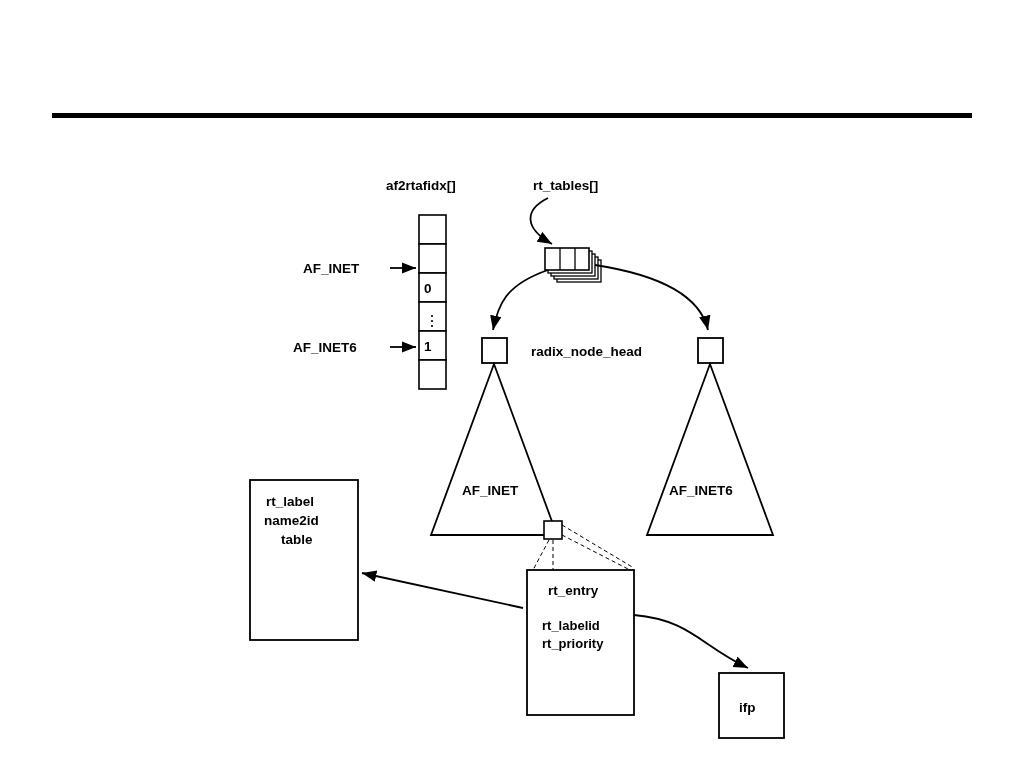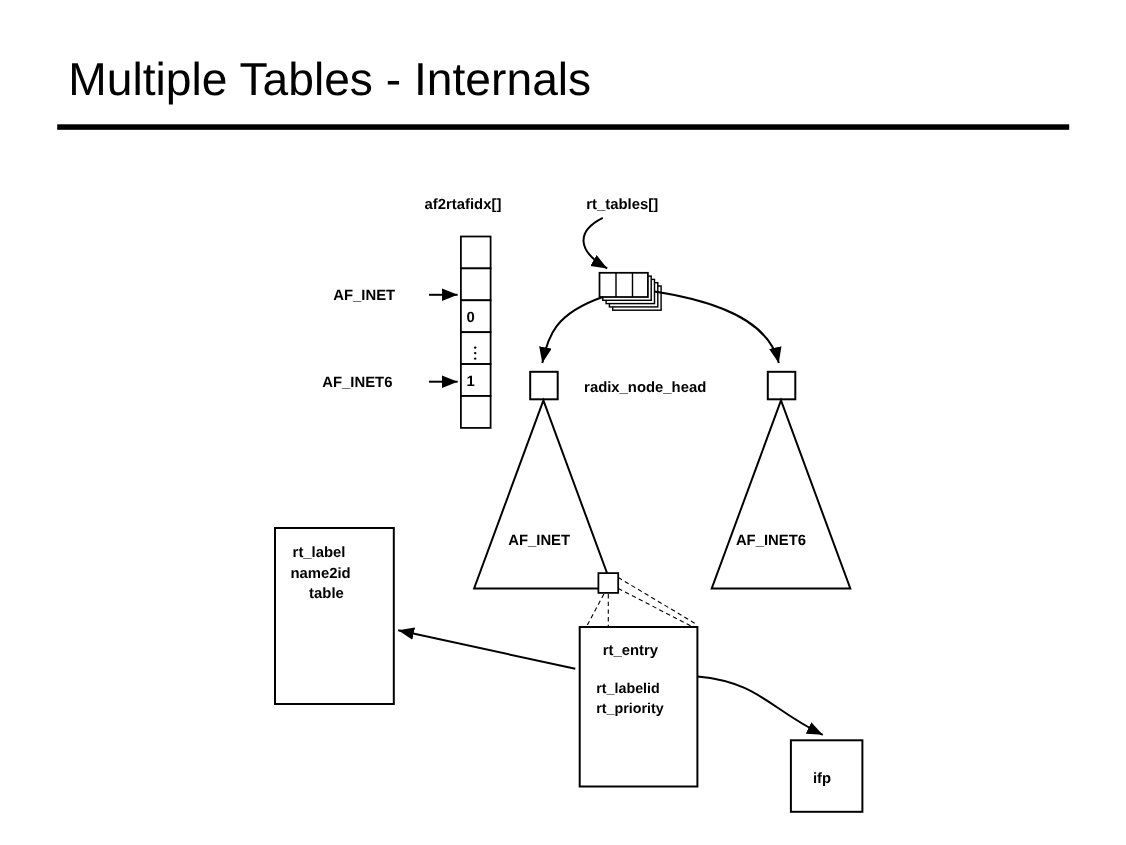--- a/index.html
+++ b/index.html
@@ -64,21 +64,20 @@
     font-weight: bold;
     font-size: 13.5px;
     fill: #000000;
   }
 </style>
 </head>
 <body>
 
 <div id="slide">
 
-  <div id="title">Multiple Tables - Internals</div>
   <div id="title-rule"></div>
 
   <div id="figure">
     <svg width="1024" height="620" viewBox="0 0 1024 620">
       <defs>
         <marker id="arrow" markerWidth="9" markerHeight="9" refX="8" refY="3.2" orient="auto" markerUnits="strokeWidth">
           <path d="M0,0 L8,3.2 L0,6.4 z" fill="#000000"></path>
         </marker>
       </defs>
 

